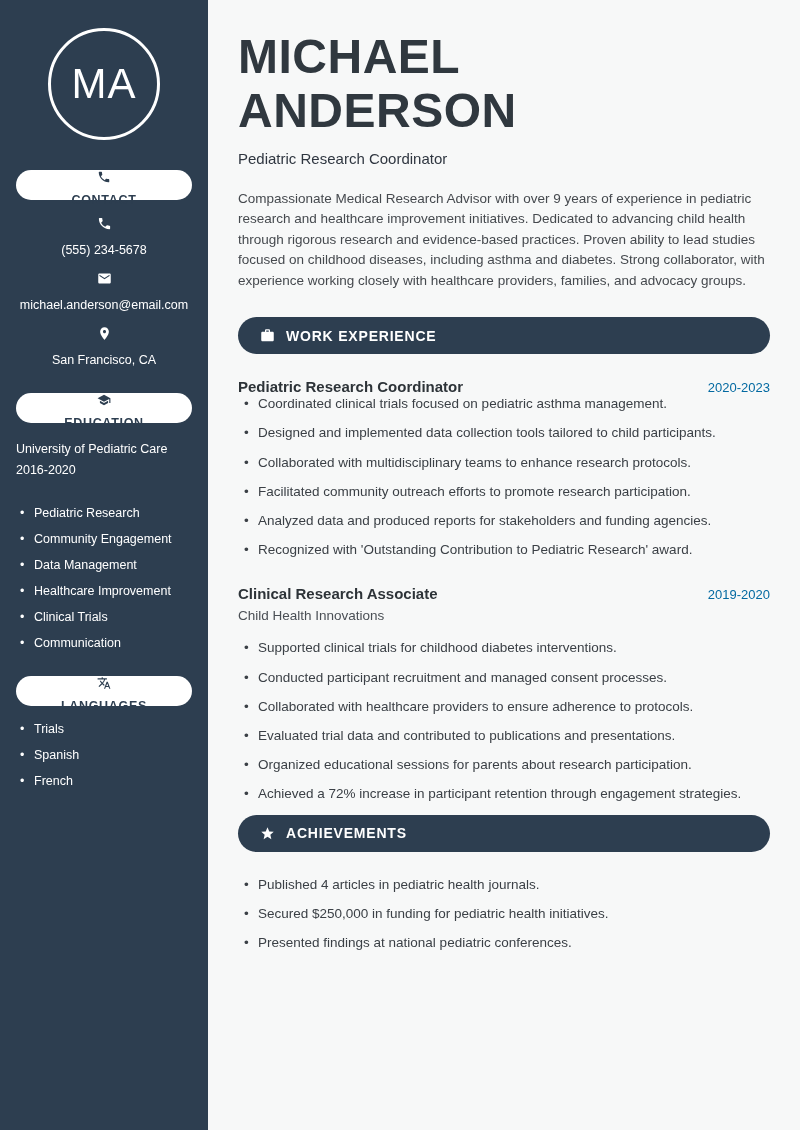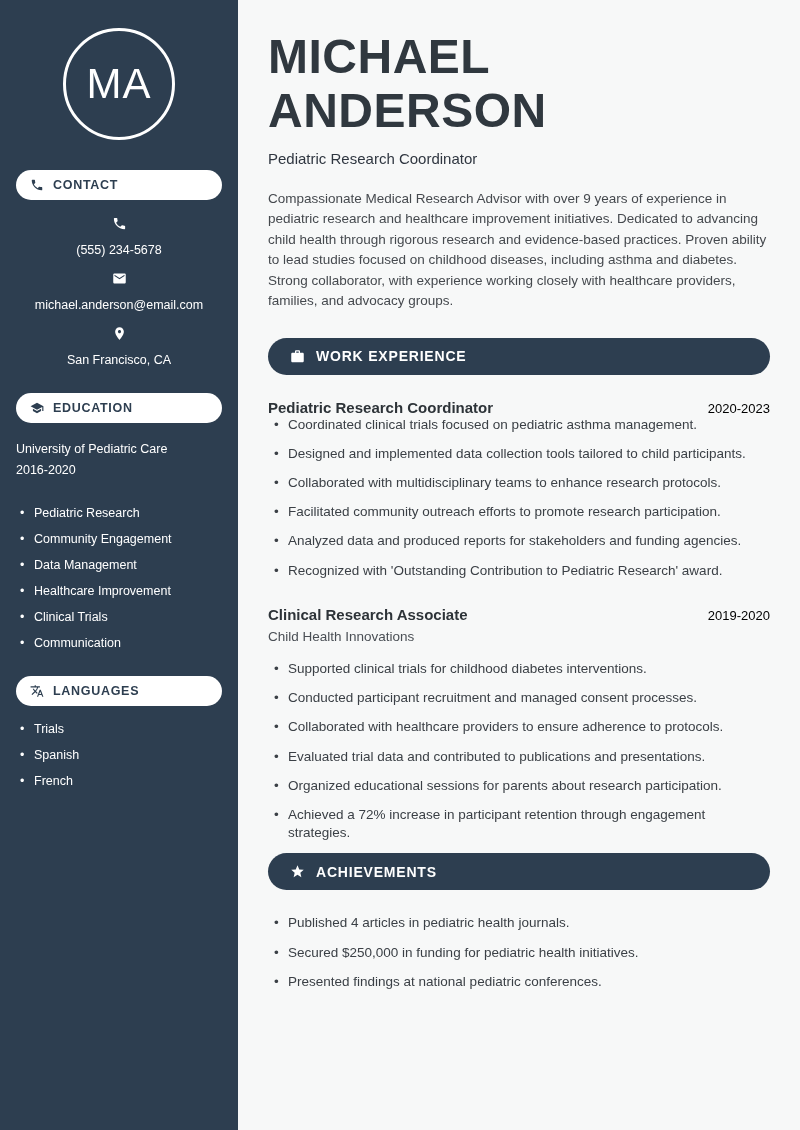--- a/index.html
+++ b/index.html
@@ -14,21 +14,21 @@
   body{
     height:1130px;
     display:flex;
     font-family:"Liberation Sans", sans-serif;
     background:#fff;
     overflow:hidden;
   }
 
   
   .sidebar{
-    width:238px;
+    width:208px;
     flex-shrink:0;
     background:var(--sidebar-bg,#2d3e50);
     color:#fff;
     padding-top:28px;
   }
   .avatar{
     width:112px;height:112px;
     border:3px solid #fff;
     border-radius:50%;
     margin:0 auto 30px auto;
@@ -42,20 +42,21 @@
     background:#fff;
     color:var(--sidebar-bg,#2d3e50);
     border-radius:16px;
     height:30px;
     margin:0 16px 16px 16px;
     display:flex;align-items:center;gap:9px;
     padding:0 14px;
     font-size:12.5px;
     font-weight:bold;
     letter-spacing:.7px;
+    flex-direction:column;
   }
   .pill-header svg{width:14px;height:14px;fill:currentColor;flex-shrink:0;}
   .contact-list{margin:0 16px 26px 16px;}
   .contact-row{
     display:flex;align-items:center;gap:12px;
     margin-bottom:14px;
     font-size:12.5px;
     flex-direction:column;
   }
   .contact-row svg{width:15px;height:15px;fill:#fff;flex-shrink:0;}
@@ -110,21 +111,21 @@
     font-size:14px;
     font-weight:bold;
     letter-spacing:.8px;
     margin-bottom:24px;
   }
   .banner svg{width:15px;height:15px;fill:#fff;flex-shrink:0;}
   .job-head{
     display:flex;justify-content:space-between;align-items:baseline;
   }
   .job-name{font-size:15px;font-weight:bold;color:#2d3338;}
-  .job-dates{font-size:13px;color:#000000;}
+  .job-dates{font-size:13px;color:#0369a1;}
   .job-company{font-size:13.5px;color:#4a4f55;margin-top:6px;margin-bottom:16px;}
   .bullets{list-style:none;margin:0 0 26px 4px;}
   .bullets li{
     position:relative;
     padding-left:16px;
     font-size:13.5px;
     color:var(--body-text,#3b4046);
     margin-bottom:11px;
     line-height:1.35;
   }

